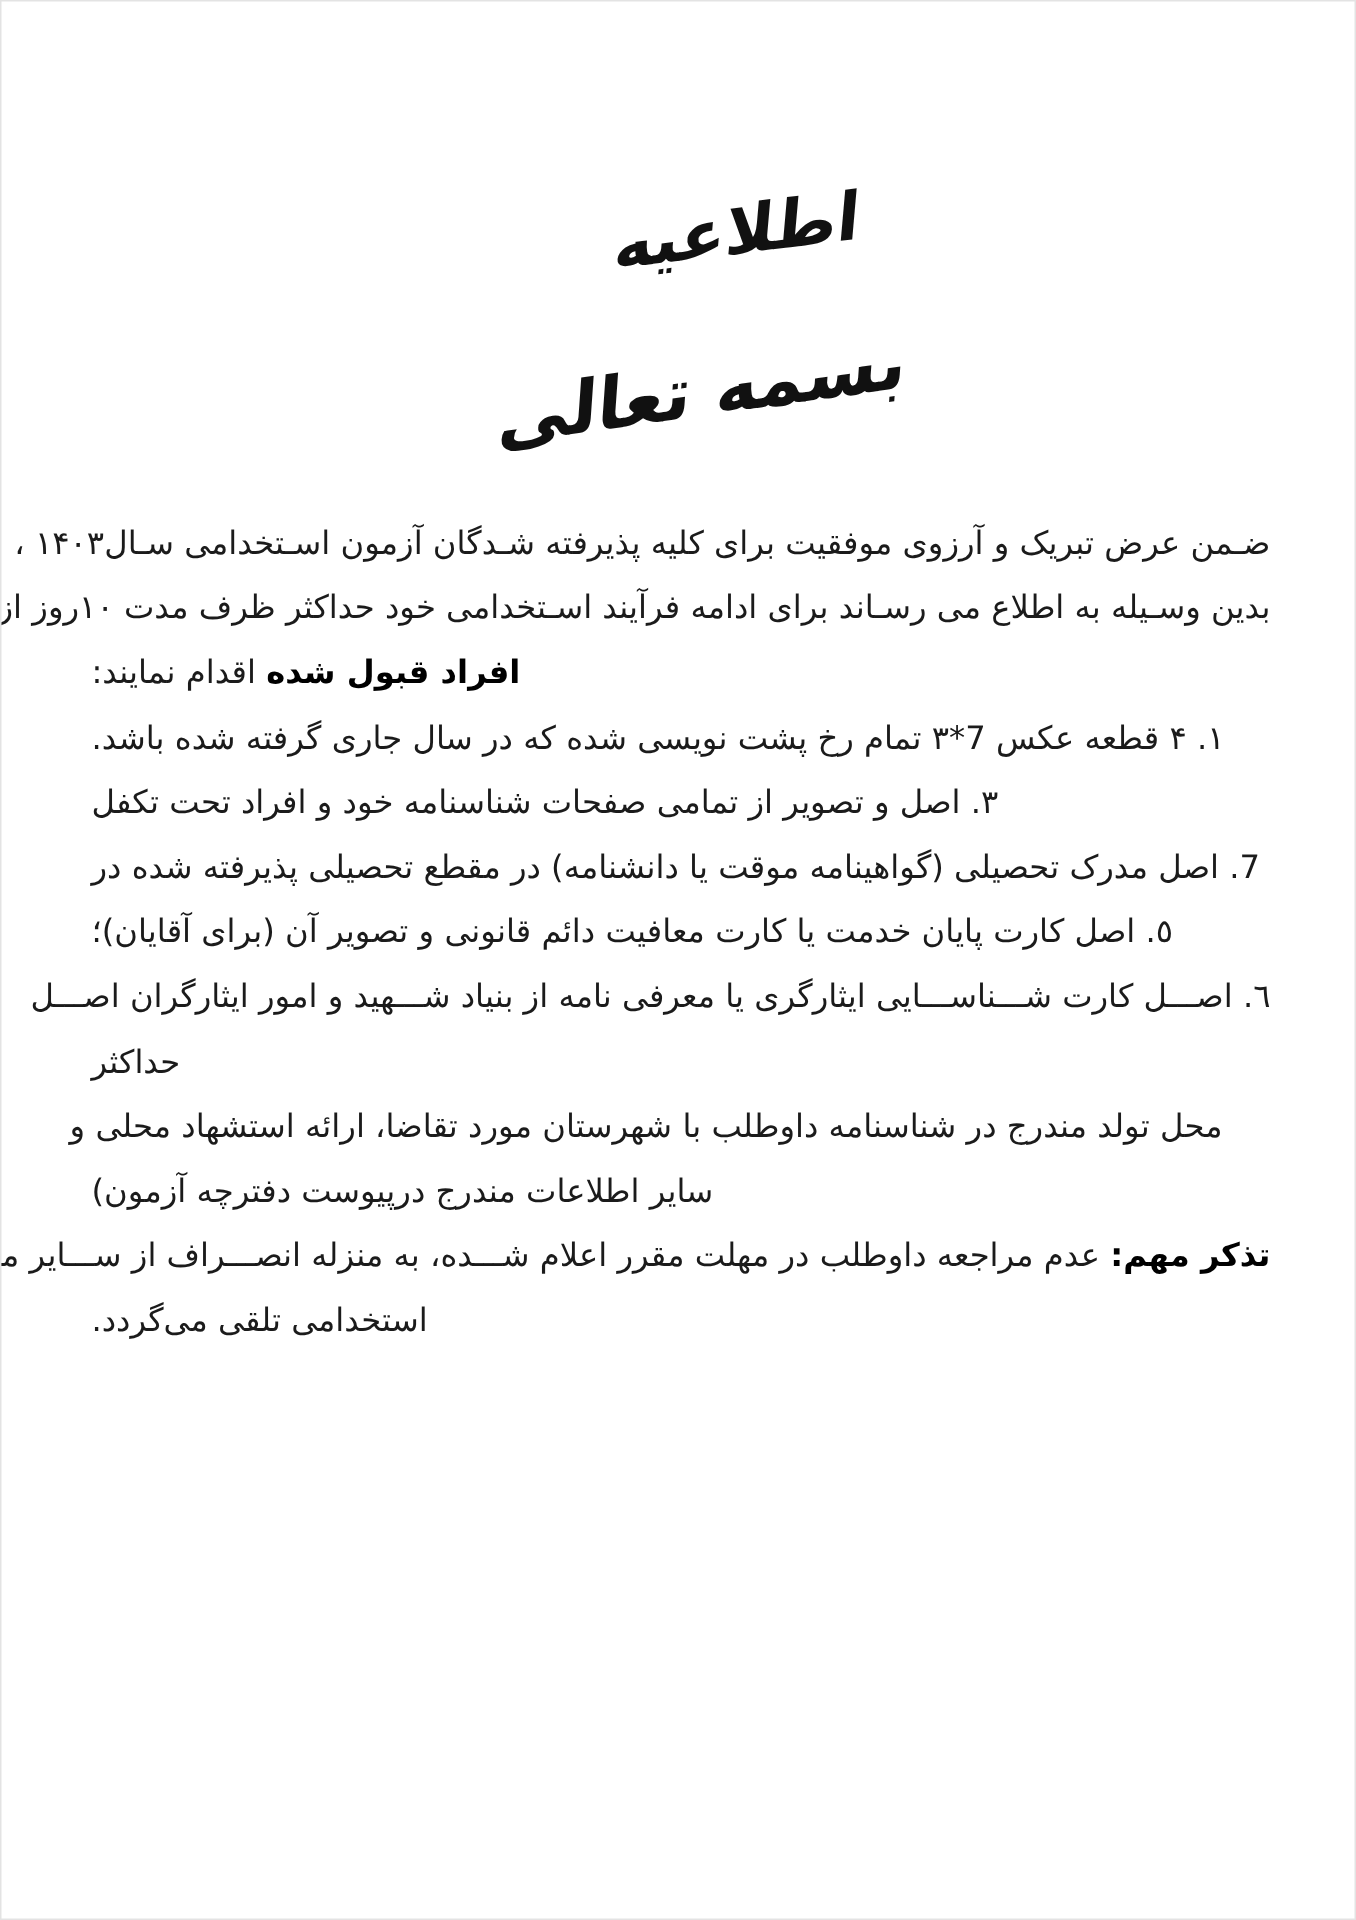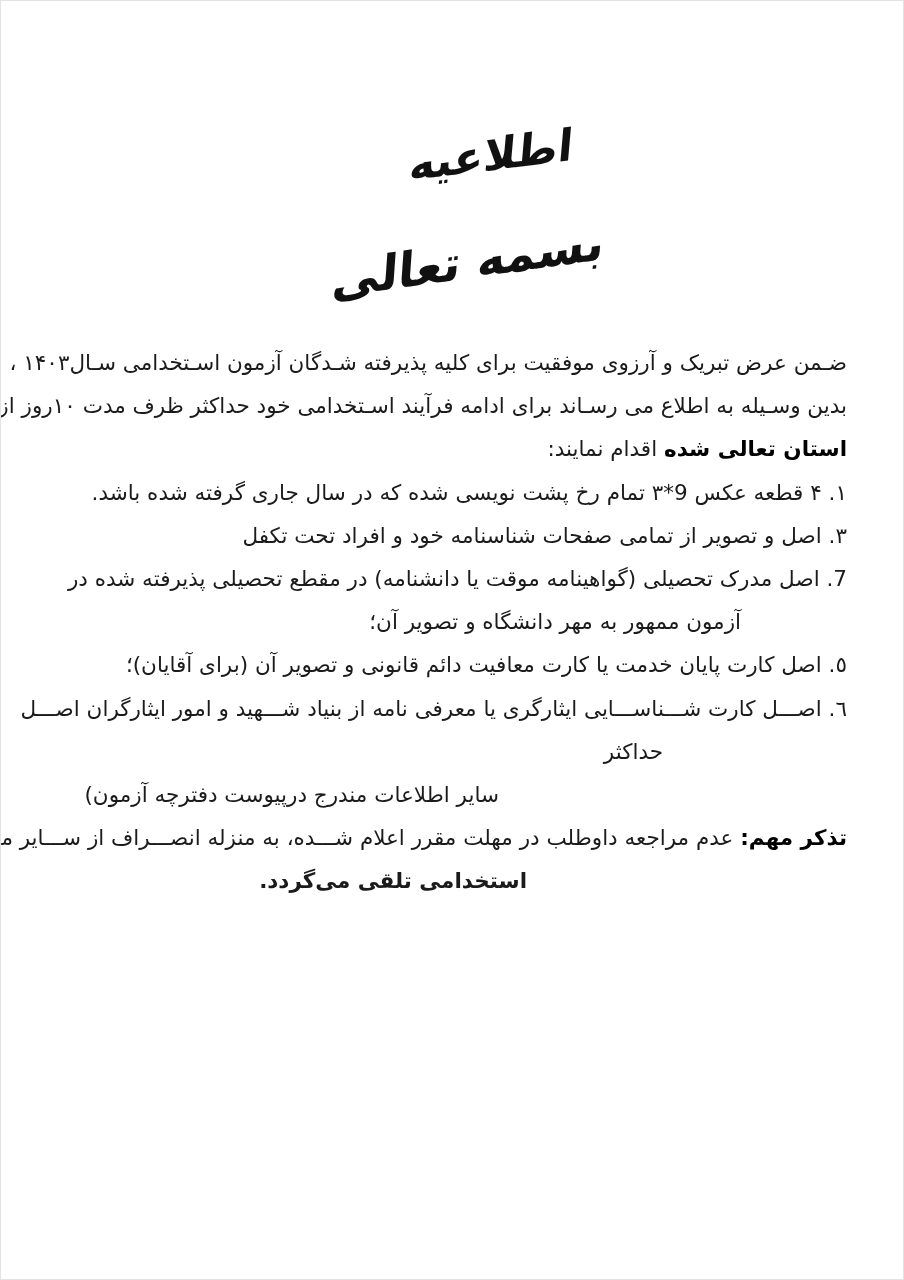--- a/index.html
+++ b/index.html
@@ -32,64 +32,64 @@
     transform:rotate(-8deg) skewX(-12deg);
   }
   
   .bodytext{
     position:absolute;
     top:340px;left:0;right:0;
     padding:0 56px 0 60px;
   }
   .line{
     direction:rtl;
-    text-align:right;
+    text-align:left;
     unicode-bidi:embed;
     font-size:21.5px;
     height:43.2px;
     line-height:43.2px;
     white-space:nowrap;
     color:#1b1b1b;
   }
   .line .bold, .line b{font-weight:700;color:#000;}
   
   .ind-a{padding-right:106px;}  
   .ind-b{padding-right:184px;}  
   .ind-c{padding-right:32px;}   
   .ind-d{padding-right:348px;}  
-  .ind-e{padding-right:320px;font-weight:bold;}  
+  .ind-e{padding-right:320px;}  
 </style>
 </head>
 <body>
 
 <div class="page">
 
   <div class="callig title">اطلاعیه</div>
 
   <div class="callig bismillah">بسمه تعالی</div>
 
   <div class="bodytext">
 
     <div class="line">ضـمن عرض تبریک و آرزوی موفقیت برای کلیه پذیرفته شـدگان آزمون اسـتخدامی سـال۱۴۰۳ ،</div>
     <div class="line">بدین وسـیله به اطلاع می رسـاند  برای ادامه فرآیند اسـتخدامی خود حداکثر ظرف مدت ۱۰روز از</div>
 
 
-    <div class="line"><span class="bold">استان تعالی شده</span><span> اقدام نمایند:</span></div>
+    <div class="line"><span class="bold">افراد قبول شده</span><span> اقدام نمایند:</span></div>
 
-    <div class="line">۱.  ۴ قطعه عکس 9*۳ تمام رخ پشت نویسی شده که در سال جاری گرفته شده باشد.</div>
+    <div class="line">۱.  ۴ قطعه عکس 7*۳ تمام رخ پشت نویسی شده که در سال جاری گرفته شده باشد.</div>
     <div class="line">۳. اصل و تصویر از تمامی صفحات شناسنامه خود و افراد تحت تکفل</div>
 
     <div class="line">7. اصل مدرک تحصیلی (گواهینامه موقت یا دانشنامه) در مقطع تحصیلی پذیرفته شده در</div>
-    <div class="line ind-a">آزمون ممهور به مهر دانشگاه و تصویر آن؛</div>
 
     <div class="line">٥. اصل کارت پایان خدمت یا کارت معافیت دائم قانونی و تصویر آن (برای آقایان)؛</div>
 
     <div class="line">٦. اصـــل کارت شـــناســـایی ایثارگری یا معرفی نامه از بنیاد شـــهید و امور ایثارگران اصـــل</div>
     <div class="line ind-b">حداکثر</div>
 
+    <div class="line ind-c">محل تولد مندرج در شناسنامه داوطلب با شهرستان مورد تقاضا، ارائه استشهاد محلی و</div>
     <div class="line ind-d">سایر اطلاعات مندرج درپیوست دفترچه آزمون)</div>
 
     <div class="line"><span class="bold">تذکر مهم:</span><span> عدم مراجعه داوطلب در مهلت مقرر اعلام شـــده، به منزله انصـــراف از ســـایر مراحل</span></div>
 
     <div class="line ind-e">استخدامی تلقی می‌گردد.</div>
 
   </div>
 </div>
 
 </body></html>

